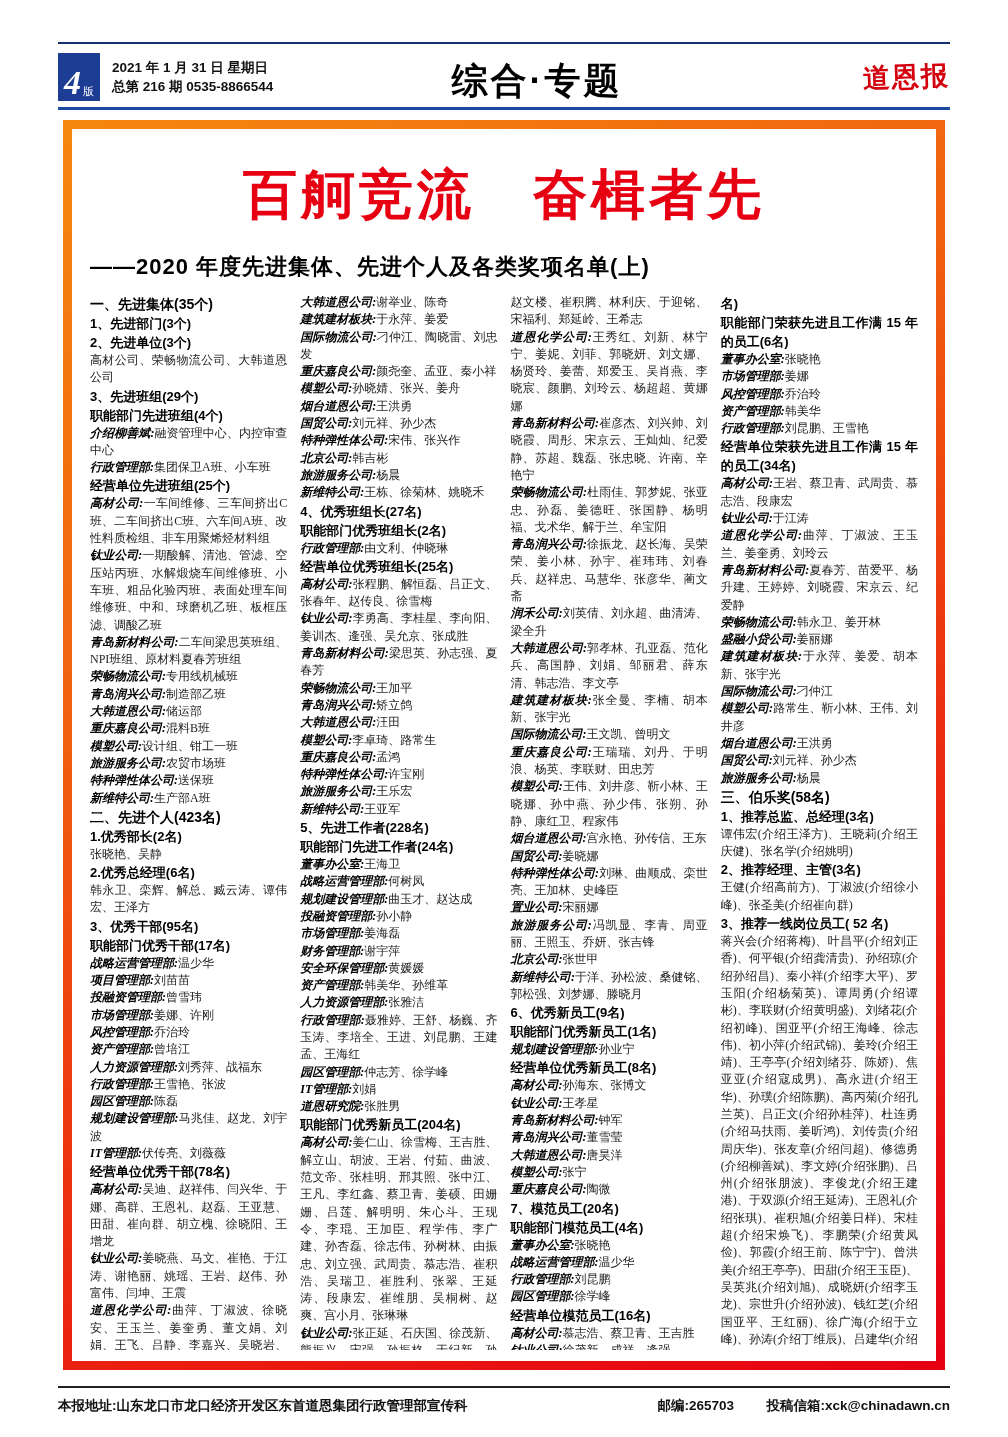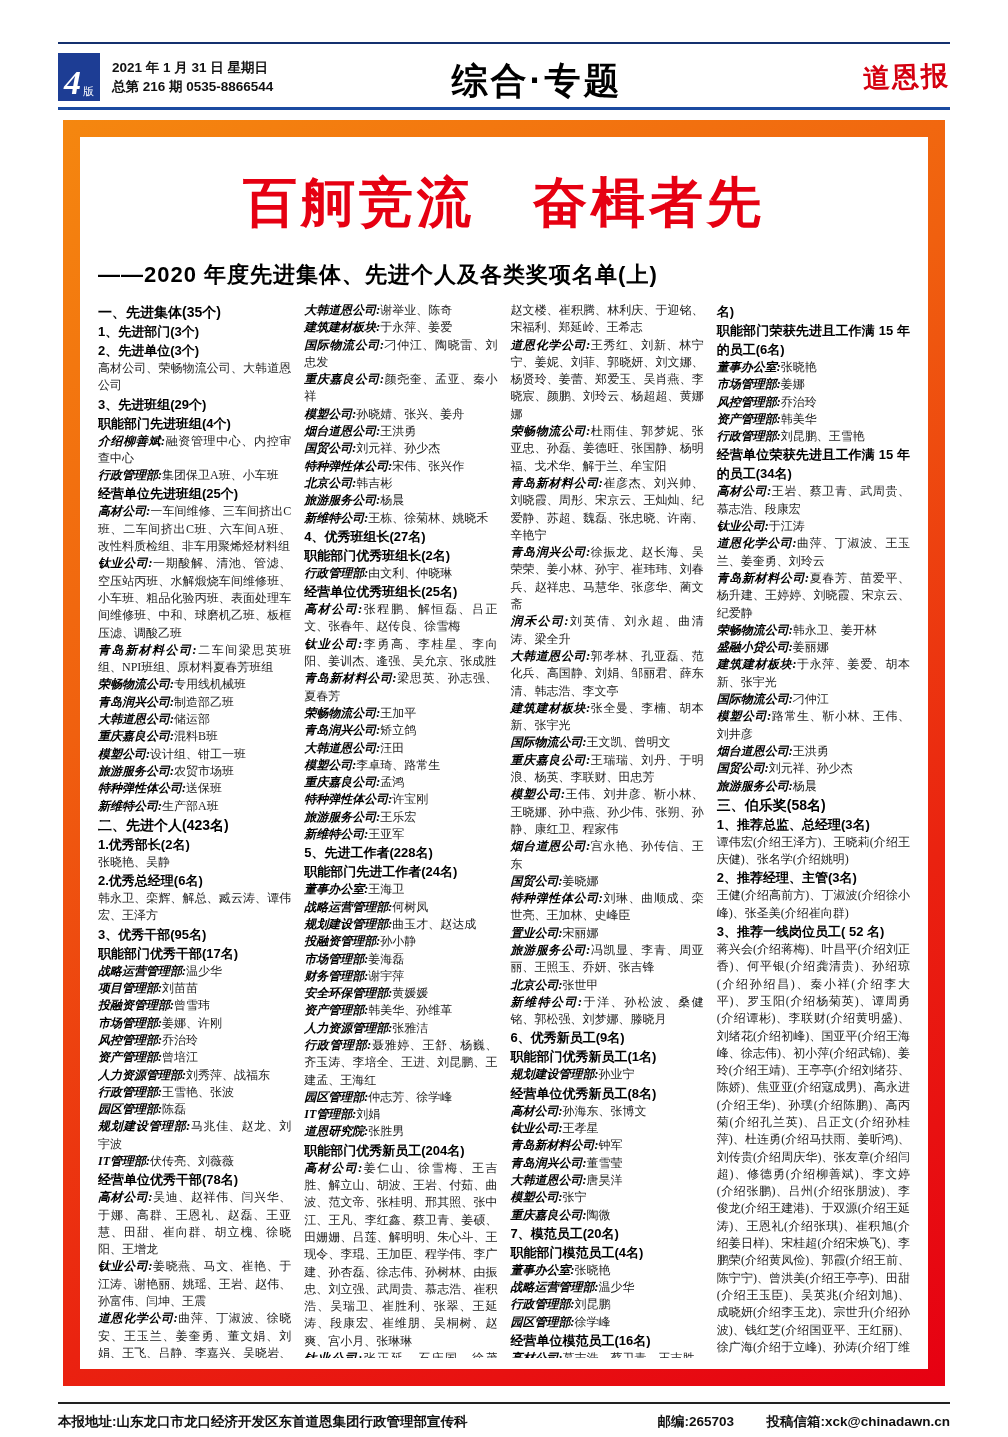--- a/index.html
+++ b/index.html
@@ -6,21 +6,21 @@
   body{font-family:"Liberation Serif","DejaVu Serif",serif;color:#1a1a1a;position:relative;}
   .topline{margin:42px 58px 0;border-top:2px solid #14306e;}
   .hdr{position:relative;margin:7px 58px 0;height:52px;display:flex;align-items:center;}
   .edbox{width:42px;height:48px;background:#1d3d94;color:#fff;display:flex;align-items:flex-end;justify-content:center;gap:2px;padding-bottom:3px;box-sizing:border-box;}
   .edbox .num{font-size:34px;line-height:30px;font-style:italic;font-weight:bold;font-family:"Liberation Serif",serif;}
   .edbox .lbl{font-size:11px;line-height:13px;}
   .dateblk{margin-left:12px;font-family:"Liberation Sans","DejaVu Sans",sans-serif;font-weight:700;font-size:13.5px;line-height:19px;color:#111;}
   .sectitle{position:absolute;left:50%;transform:translateX(-50%);top:6px;font-family:"Liberation Sans","DejaVu Sans",sans-serif;font-weight:700;font-size:36px;letter-spacing:3px;color:#000;margin-left:33px;}
   .masthead{margin-left:auto;color:#d4000f;font-size:27px;font-weight:900;font-family:"Liberation Serif",serif;letter-spacing:2px;transform:rotate(-2deg);}
   .hdrule{margin:4px 58px 0;border-top:3px solid #1b4aa0;}
-  .frame{margin:10px 63px 0;height:1232px;background:linear-gradient(150deg,#f5870f 0%,#f0600f 35%,#ea2210 70%,#e60012 100%);padding:17px;box-sizing:content-box;}
+  .frame{margin:10px 63px 0;height:1232px;background:linear-gradient(150deg,#f5870f 0%,#f0600f 35%,#ea2210 70%,#e60012 100%);padding:9px;box-sizing:content-box;}
   .inner{background:#ffffff;height:100%;box-sizing:border-box;padding:14px 18px 0 18px;overflow:hidden;}
   .title{margin-top:16px;text-align:center;color:#e60012;font-family:"Liberation Sans","DejaVu Sans",sans-serif;font-weight:900;font-size:54px;letter-spacing:4px;}
   .subtitle{margin-top:20px;color:#000;font-family:"Liberation Sans","DejaVu Sans",sans-serif;font-weight:700;font-size:22px;letter-spacing:1px;}
   .columns{margin-top:12px;display:flex;gap:13px;height:1056px;overflow:hidden;}
   .col{flex:1 1 0;min-width:0;font-size:12px;line-height:17.3px;text-align:justify;}
   .col p{margin:0;}
   .block-h1{font-family:"Liberation Sans","DejaVu Sans",sans-serif;font-weight:900;font-size:14px;line-height:20px;color:#000;}
   .block-h2{font-family:"Liberation Sans","DejaVu Sans",sans-serif;font-weight:700;font-size:13px;line-height:19px;color:#000;}
   .block-p,.block-entry{color:#222;}
   .block-entry .lbl{font-weight:900;font-style:italic;color:#000;}
@@ -140,22 +140,22 @@
           <p class="block-entry"><b class="lbl">园区管理部:</b>仲志芳、徐学峰</p>
           <p class="block-entry"><b class="lbl">IT管理部:</b>刘娟</p>
           <p class="block-entry"><b class="lbl">道恩研究院:</b>张胜男</p>
           <p class="block-h2">职能部门优秀新员工(204名)</p>
           <p class="block-entry"><b class="lbl">高材公司:</b>姜仁山、徐雪梅、王吉胜、解立山、胡波、王岩、付茹、曲波、范文帝、张桂明、邢其照、张中江、王凡、李红鑫、蔡卫青、姜硕、田姗姗、吕莲、解明明、朱心斗、王现令、李琨、王加臣、程学伟、李广建、孙杏磊、徐志伟、孙树林、由振忠、刘立强、武周贵、慕志浩、崔积浩、吴瑞卫、崔胜利、张翠、王延涛、段康宏、崔维朋、吴桐树、赵爽、宫小月、张琳琳</p>
           <p class="block-entry"><b class="lbl">钛业公司:</b>张正延、石庆国、徐茂新、熊振兴、宋强、孙振格、于纪新、孙钦太、王雪、曲桂玲、于森、董书彬、孙兆斌、郭丽华、邹晓亮、武雨燕、成祥、姜坤、曲凡英、张淑合、王百龙、曲桂英、张丛敏、王晓艳、戚大飞、王德磊、李荣斌、步士喜、韩世芳、尹洪雷、王国亮、张文、李宗香、战福才、李方花、吴全海、刘春强、梁中燕、何学文、王建军、王洪开、高佳、姜晓祎、张盈盈、张春洁、姜浩、王伟、孙宾、</p>
         </div>
       <div class="col">
           <p class="block-p">赵文楼、崔积腾、林利庆、于迎铭、宋福利、郑延岭、王希志</p>
           <p class="block-entry"><b class="lbl">道恩化学公司:</b>王秀红、刘新、林宁宁、姜妮、刘菲、郭晓妍、刘文娜、杨贤玲、姜蕾、郑爱玉、吴肖燕、李晓宸、颜鹏、刘玲云、杨超超、黄娜娜</p>
+          <p class="block-entry"><b class="lbl">青岛新材料公司:</b>崔彦杰、刘兴帅、刘晓霞、周彤、宋京云、王灿灿、纪爱静、苏超、魏磊、张忠晓、许南、辛艳宁</p>
           <p class="block-entry"><b class="lbl">荣畅物流公司:</b>杜雨佳、郭梦妮、张亚忠、孙磊、姜德旺、张国静、杨明福、戈术华、解于兰、牟宝阳</p>
-          <p class="block-entry"><b class="lbl">青岛新材料公司:</b>崔彦杰、刘兴帅、刘晓霞、周彤、宋京云、王灿灿、纪爱静、苏超、魏磊、张忠晓、许南、辛艳宁</p>
           <p class="block-entry"><b class="lbl">青岛润兴公司:</b>徐振龙、赵长海、吴荣荣、姜小林、孙宇、崔玮玮、刘春兵、赵祥忠、马慧华、张彦华、蔺文斋</p>
           <p class="block-entry"><b class="lbl">润禾公司:</b>刘英倩、刘永超、曲清涛、梁全升</p>
           <p class="block-entry"><b class="lbl">大韩道恩公司:</b>郭孝林、孔亚磊、范化兵、高国静、刘娟、邹丽君、薛东清、韩志浩、李文亭</p>
           <p class="block-entry"><b class="lbl">建筑建材板块:</b>张全曼、李楠、胡本新、张宇光</p>
           <p class="block-entry"><b class="lbl">国际物流公司:</b>王文凯、曾明文</p>
           <p class="block-entry"><b class="lbl">重庆嘉良公司:</b>王瑞瑞、刘丹、于明浪、杨英、李联财、田忠芳</p>
           <p class="block-entry"><b class="lbl">模塑公司:</b>王伟、刘井彦、靳小林、王晓娜、孙中燕、孙少伟、张朔、孙静、康红卫、程家伟</p>
           <p class="block-entry"><b class="lbl">烟台道恩公司:</b>宫永艳、孙传信、王东</p>
           <p class="block-entry"><b class="lbl">国贸公司:</b>姜晓娜</p>
           <p class="block-entry"><b class="lbl">特种弹性体公司:</b>刘琳、曲顺成、栾世亮、王加林、史峰臣</p>

